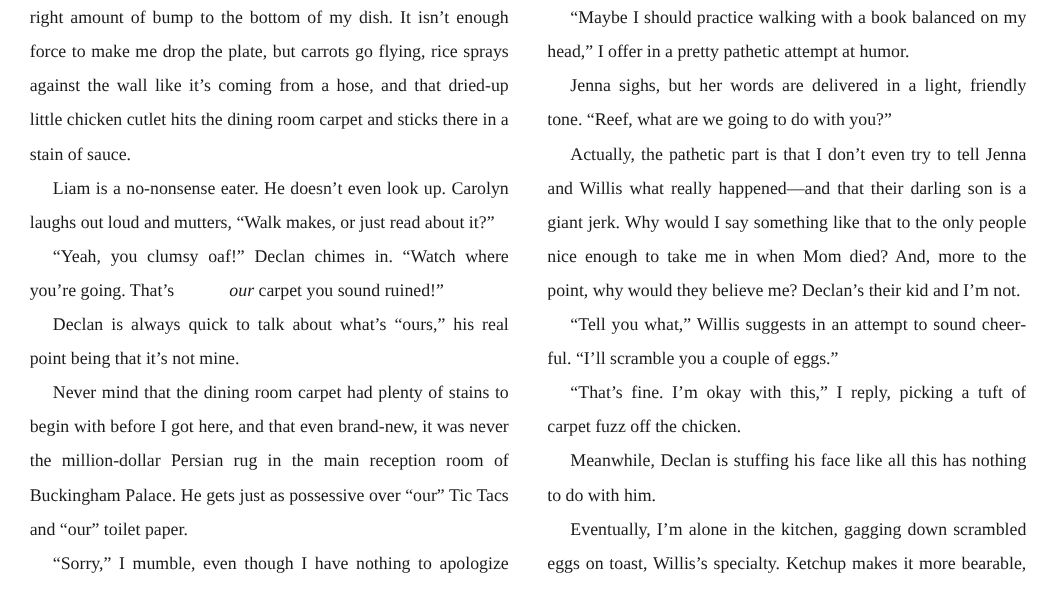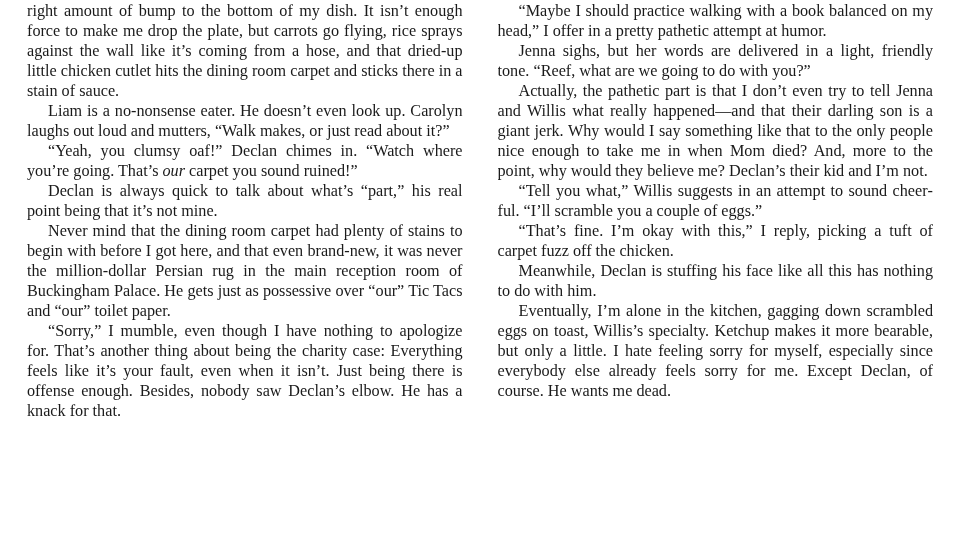--- a/index.html
+++ b/index.html
@@ -12,50 +12,51 @@
   }
   .book-page {
     box-sizing: border-box;
     width: 960px;
     height: 536px;
     padding: 1px 27px 0 27px;
     display: flex;
     gap: 35px;
     font-family: "Liberation Serif", "DejaVu Serif", serif;
     font-size: 16.2px;
-    line-height: 20px;
+    line-height: 31px;
     color: #1a1a1a;
   }
   .column {
     flex: 1 1 0;
     min-width: 0;
     overflow: hidden;
   }
   .column p {
     margin: 0;
     text-align: justify;
     text-justify: inter-word;
     hyphens: manual;
     -webkit-hyphens: manual;
   }
   .column p.indent {
     text-indent: 21px;
   }
   .column p em {
+    margin-left: 46px;
   }
 </style>
 </head>
 <body style="background: rgb(255, 255, 255);">
 
 <div class="book-page" style="color: rgb(26, 26, 26);">
   <div class="column">
       <p class=""><span>right amount of bump to the bottom of my dish. It isn’t enough force to make me drop the plate, but carrots go flying, rice sprays against the wall like it’s coming from a hose, and that dried-up little chicken cutlet hits the dining room carpet and sticks there in a stain of sauce.</span></p>
       <p class="indent"><span>Liam is a no-nonsense eater. He doesn’t even look up. Carolyn laughs out loud and mutters, “Walk makes, or just read about it?”</span></p>
       <p class="indent"><span>“Yeah, you clumsy oaf!” Declan chimes in. “Watch where you’re going. That’s </span><em>our</em><span> carpet you sound ruined!”</span></p>
-      <p class="indent"><span>Declan is always quick to talk about what’s “part,” his real point being that it’s not mine.</span></p>
+      <p class="indent"><span>Declan is always quick to talk about what’s “ours,” his real point being that it’s not mine.</span></p>
       <p class="indent"><span>Never mind that the dining room carpet had plenty of stains to begin with before I got here, and that even brand-new, it was never the million-dollar Persian rug in the main reception room of Buckingham Palace. He gets just as possessive over “our” Tic Tacs and “our” toilet paper.</span></p>
       <p class="indent"><span>“Sorry,” I mumble, even though I have nothing to apologize for. That’s another thing about being the charity case: Every­thing feels like it’s your fault, even when it isn’t. Just being there is offense enough. Besides, nobody saw Declan’s elbow. He has a knack for that.</span></p>
     </div>
   <div class="column">
       <p class="indent"><span>“Maybe I should practice walking with a book balanced on my head,” I offer in a pretty pathetic attempt at humor.</span></p>
       <p class="indent"><span>Jenna sighs, but her words are delivered in a light, friendly tone. “Reef, what are we going to do with you?”</span></p>
       <p class="indent"><span>Actually, the pathetic part is that I don’t even try to tell Jenna and Willis what really happened—and that their darling son is a giant jerk. Why would I say something like that to the only people nice enough to take me in when Mom died? And, more to the point, why would they believe me? Declan’s their kid and I’m not.</span></p>
       <p class="indent"><span>“Tell you what,” Willis suggests in an attempt to sound cheer­ful. “I’ll scramble you a couple of eggs.”</span></p>
       <p class="indent"><span>“That’s fine. I’m okay with this,” I reply, picking a tuft of carpet fuzz off the chicken.</span></p>
       <p class="indent"><span>Meanwhile, Declan is stuffing his face like all this has nothing to do with him.</span></p>

